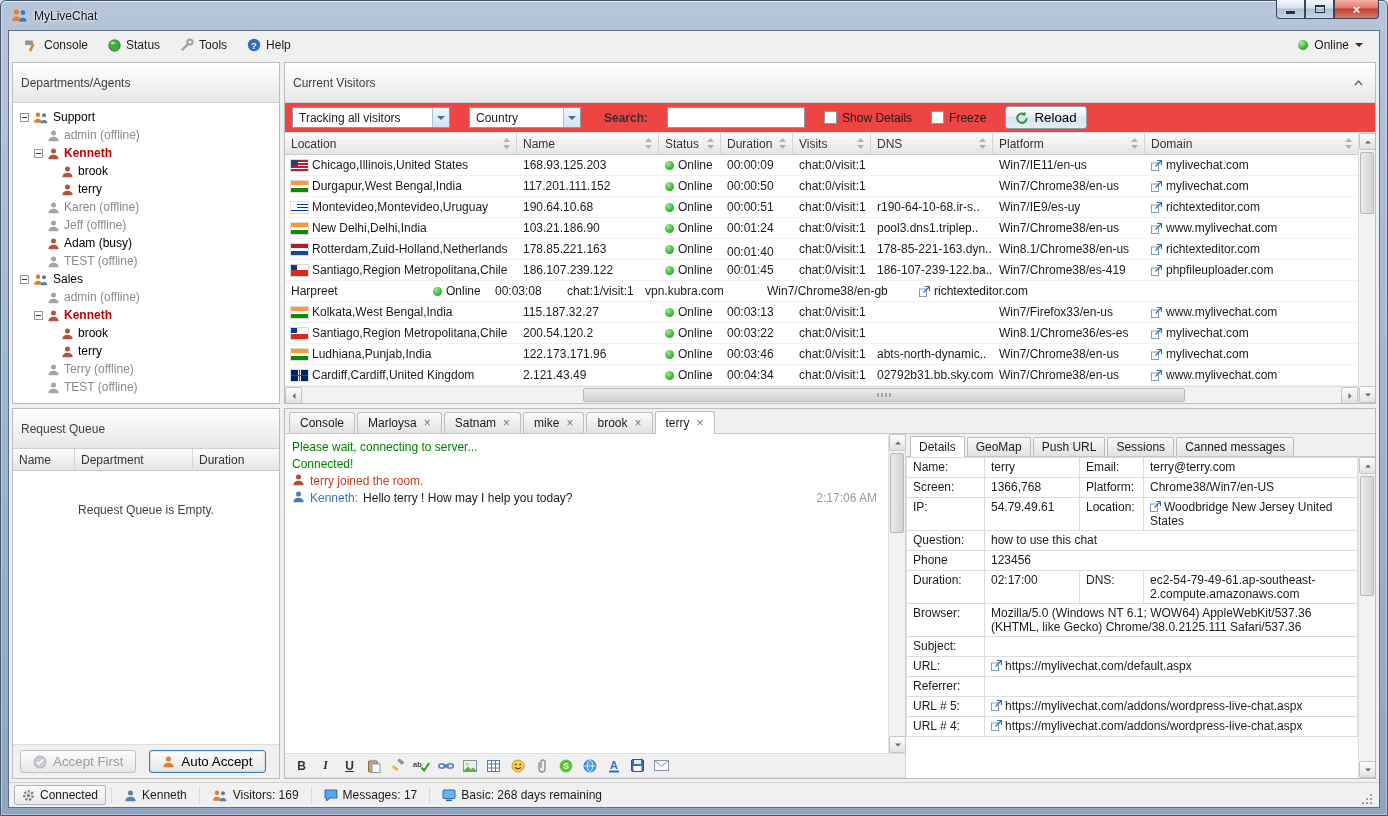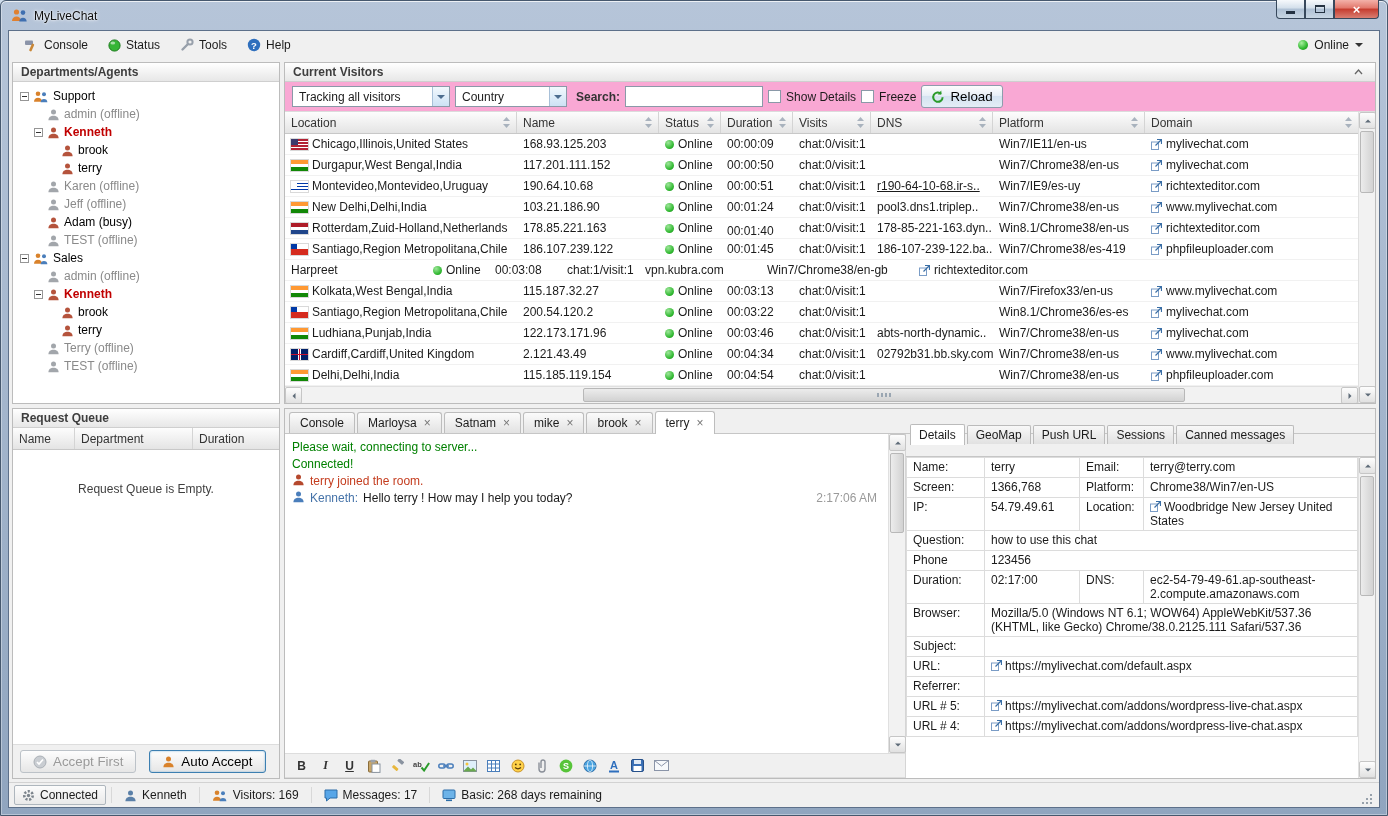--- a/index.html
+++ b/index.html
@@ -21,37 +21,37 @@
   .menu-item{display:flex;align-items:center;gap:5px;padding:4px 9px;border-radius:3px;cursor:default}
   .mb-fill{flex:1}
   .online-box{display:flex;align-items:center;gap:6px;padding:3px 10px}
   .green-dot{width:10px;height:10px;border-radius:50%;background:radial-gradient(circle at 35% 30%,#a9f0a0,#2fb82f 60%,#157a15);flex:none}
   .caret-down{width:0;height:0;border:4px solid transparent;border-top-color:#333;margin-top:4px}
   
   .content{flex:1;display:flex;gap:4px;padding:3px;min-height:0}
   .left-col{width:268px;flex:none;display:flex;flex-direction:column;gap:4px;min-height:0}
   .right-col{flex:1;display:flex;flex-direction:column;gap:4px;min-width:0;min-height:0}
   .panel{border:1px solid #bcbcbc;background:#fff;display:flex;flex-direction:column;min-height:0;overflow:hidden}
-  .panel-header{height:19px;flex:none;background:linear-gradient(#ffffff,#e7e7e7);border-bottom:1px solid #cfcfcf;display:flex;align-items:center;padding:0 8px;font-weight:bold;color:#3e3e3e}
+  .panel-header{height:40px;flex:none;background:linear-gradient(#ffffff,#e7e7e7);border-bottom:1px solid #cfcfcf;display:flex;align-items:center;padding:0 8px;font-weight:normal;color:#3e3e3e}
   .collapse-btn{margin-left:auto;width:18px;height:16px;display:flex;align-items:center;justify-content:center;cursor:pointer}
   .pnl-top{height:342px;flex:none}
   .pnl-bottom{flex:1}
   
   .tree{flex:1;background:#fff;padding:5px 0;overflow:hidden}
   .tree-row{height:18px;display:flex;align-items:center;gap:4px;white-space:nowrap}
   .expander{width:9px;height:9px;border:1px solid #969696;background:#fff;position:relative;flex:none}
   .expander::after{content:"";position:absolute;left:1px;right:1px;top:3px;border-top:1px solid #333}
   .exp-spacer{width:9px;flex:none}
   .tlabel.dept,.tlabel.member,.tlabel.busy{color:#000}
   .tlabel.self{color:#c00000;font-weight:bold}
   .tlabel.offline{color:#8a8a8a}
   
   .ic{display:inline-flex;align-items:center;justify-content:center;flex:none;line-height:0}
   
-  .v-toolbar{height:30px;flex:none;background:#f9a8d4;border-bottom:1px solid #dcdcdc;display:flex;align-items:center;gap:5px;padding:0 7px}
+  .v-toolbar{height:30px;flex:none;background:#ef4444;border-bottom:1px solid #dcdcdc;display:flex;align-items:center;gap:19px;padding:0 7px}
   .select{height:21px;background:#fff;border:1px solid #8a99a8;display:flex;align-items:stretch;cursor:default}
   .sel-text{padding:3px 6px;flex:1;white-space:nowrap}
   .sel-arrow{width:17px;background:linear-gradient(#f2f8fd,#cde2f5);border-left:1px solid #a8c0d8;display:flex;align-items:center;justify-content:center}
   .sel-arrow::after{content:"";border:4px solid transparent;border-top-color:#4d6d8f;margin-top:4px}
   .search-input{width:138px;height:21px;border:1px solid #8a99a8;padding:0 5px;font:inherit;background:#fff}
   .cb{width:13px;height:13px;border:1px solid #8a99a8;background:#fff;flex:none}
   .cb-wrap{display:flex;align-items:center;gap:5px}
   .btn{height:23px;display:inline-flex;align-items:center;gap:5px;padding:0 9px;border:1px solid #8e9cac;border-radius:3px;background:linear-gradient(#fdfdfd,#e8eff7 45%,#d5e3f1 50%,#e4edf6);cursor:pointer}
   .v-table{flex:1;display:flex;min-height:0}
   .v-main{flex:1;display:flex;flex-direction:column;min-width:0}
@@ -119,21 +119,21 @@
   .input-row{height:62px;flex:none;display:flex}
   .input-wrap{flex:1;display:flex;background:#fff;border:1px solid #cfcfcf;margin:2px 0 2px 2px;position:relative}
   .input-area{flex:1}
   .input-caret{position:absolute;left:7px;top:5px;width:1px;height:14px;background:#000;animation:blink 1.1s steps(1) infinite}
   @keyframes blink{50%{opacity:0}}
   .mini-scroll{width:17px;background:#f4f4f4;border-left:1px solid #e3e3e3;display:flex;flex-direction:column;justify-content:space-between}
   .send-col{width:88px;flex:none;display:flex;align-items:center;justify-content:center}
   .send-btn{width:74px;height:52px;background:linear-gradient(#fdfdfd,#eaeaea 45%,#dcdcdc 50%,#e9e9e9);border:1px solid #8f9aa5;border-radius:3px;font:inherit;cursor:pointer}
   
   .details-col{width:470px;flex:none;display:flex;flex-direction:column;background:#f0f0f0;border-left:1px solid #d5d5d5;min-height:0}
-  .d-tabs{height:23px;flex:none;display:flex;align-items:flex-end;padding:2px 4px 12px;gap:2px;border-bottom:1px solid #c6c6c6}
+  .d-tabs{height:23px;flex:none;display:flex;align-items:flex-end;padding:2px 4px 0;gap:2px;border-bottom:1px solid #c6c6c6}
   .d-tab{height:19px;display:flex;align-items:center;padding:0 8px;background:linear-gradient(#f8f8f8,#e1e1e1);border:1px solid #bbb;border-bottom:none;border-radius:2px 2px 0 0;cursor:pointer;white-space:nowrap}
   .d-tab.active{background:#fff;height:21px;margin-bottom:-1px}
   .d-body{flex:1;display:flex;min-height:0;background:#fff}
   .d-scrollwrap{flex:1;overflow:hidden}
   table.details{width:100%;border-collapse:collapse;table-layout:fixed}
   .details td{border:1px solid #dcdcdc;padding:2px 6px;vertical-align:top;word-wrap:break-word;height:20px}
   .details td.val .ic{margin-right:3px;vertical-align:-1px}
   
   .statusbar{height:25px;flex:none;background:#f0f0f0;border-top:1px solid #d2d2d2;display:flex;align-items:center;gap:5px;padding:0 5px}
   .sb-item{display:flex;align-items:center;gap:5px;padding:2px 7px;white-space:nowrap}
@@ -627,21 +627,21 @@
                     <div class="v-cell" style="width: 62px;">
                       <span class="status-dot"></span>
                       <span>Online</span>
                     </div>
                     <div class="v-cell" style="width: 72px;">
                       <span>00:00:51</span>
                     </div>
                     <div class="v-cell" style="width: 78px;">
                       <span>chat:0/visit:1</span>
                     </div>
-                    <div class="v-cell" style="width: 122px; text-decoration: underline;">
+                    <div class="v-cell" style="width: 122px;">
                       <span>r190-64-10-68.ir-s..</span>
                     </div>
                     <div class="v-cell" style="width: 152px;">
                       <span>Win7/IE9/es-uy</span>
                     </div>
                     <div class="v-cell" style="flex: 1 1 0%;">
                       <span class="ic">
                         <svg width="11" height="11" viewBox="0 0 11 11">
                           <rect x="0.5" y="3" width="7" height="7.5" fill="none" stroke="#7a9cc6"></rect>
                           <path d="M4.5 6.5L10 1M6 0.5h4.5V5" stroke="#3a6ea5" fill="none" stroke-width="1.2"></path>

